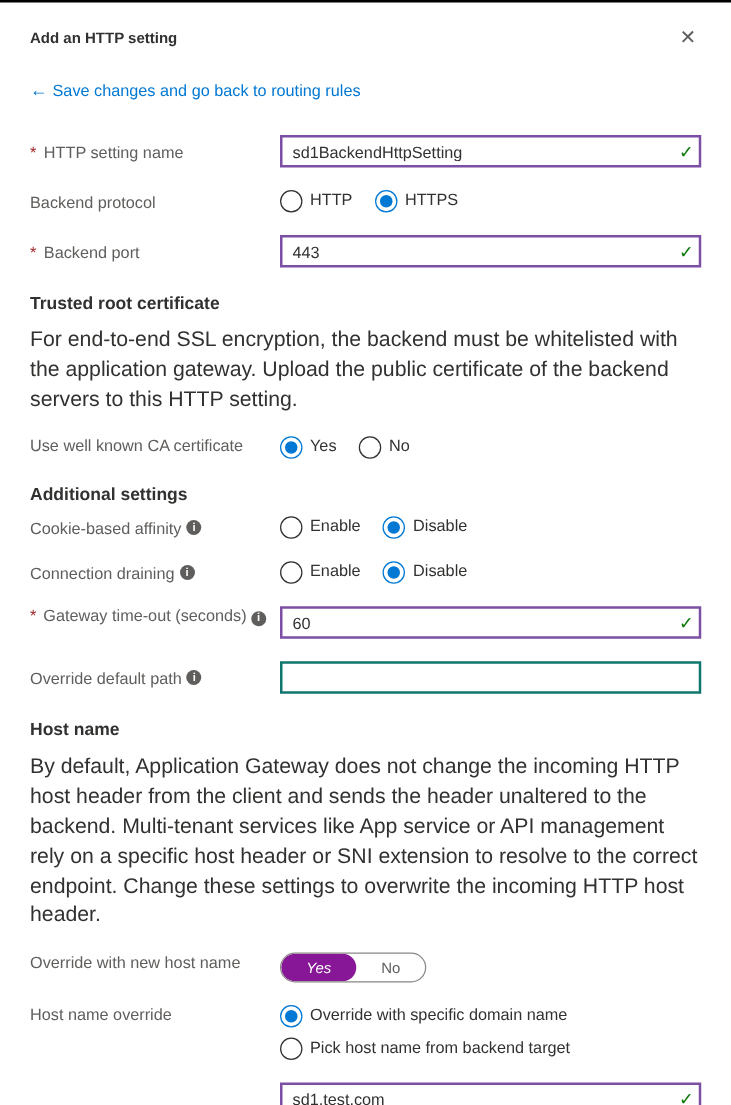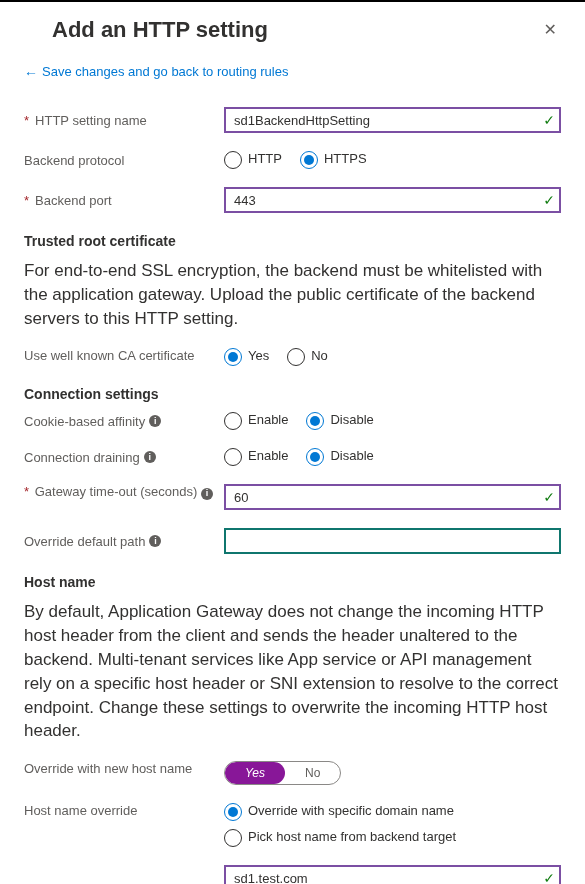--- a/index.html
+++ b/index.html
@@ -16,24 +16,23 @@
       border-top: 2px solid #000;
       padding: 0 24px 24px 24px;
     }
     .header {
       display: flex;
       justify-content: space-between;
       align-items: center;
       padding: 14px 0 20px 0;
     }
     .header h1 {
-      font-size: 22px;
+      font-size: 12px;
       font-weight: 600;
       color: #323130;
-      margin-left: 28px;
     }
     .close-x {
       font-size: 16px;
       color: #605e5c;
       cursor: pointer;
       padding: 4px;
     }
     .back-link {
       color: #0078d4;
       font-size: 13px;
@@ -233,21 +232,21 @@
         </div>
         <div class="radio-item">
           <span class="radio-circle"></span>
           <span class="radio-label">No</span>
         </div>
       </div>
     </div>
   </div>
 
   
-  <div class="section-heading">Connection settings</div>
+  <div class="section-heading">Additional settings</div>
 
   <div class="form-row">
     <div class="label-col">
       <span>Cookie-based affinity</span>
       <span class="info-icon">i</span>
     </div>
     <div class="input-col">
       <div class="radio-group">
         <div class="radio-item">
           <span class="radio-circle"></span>

